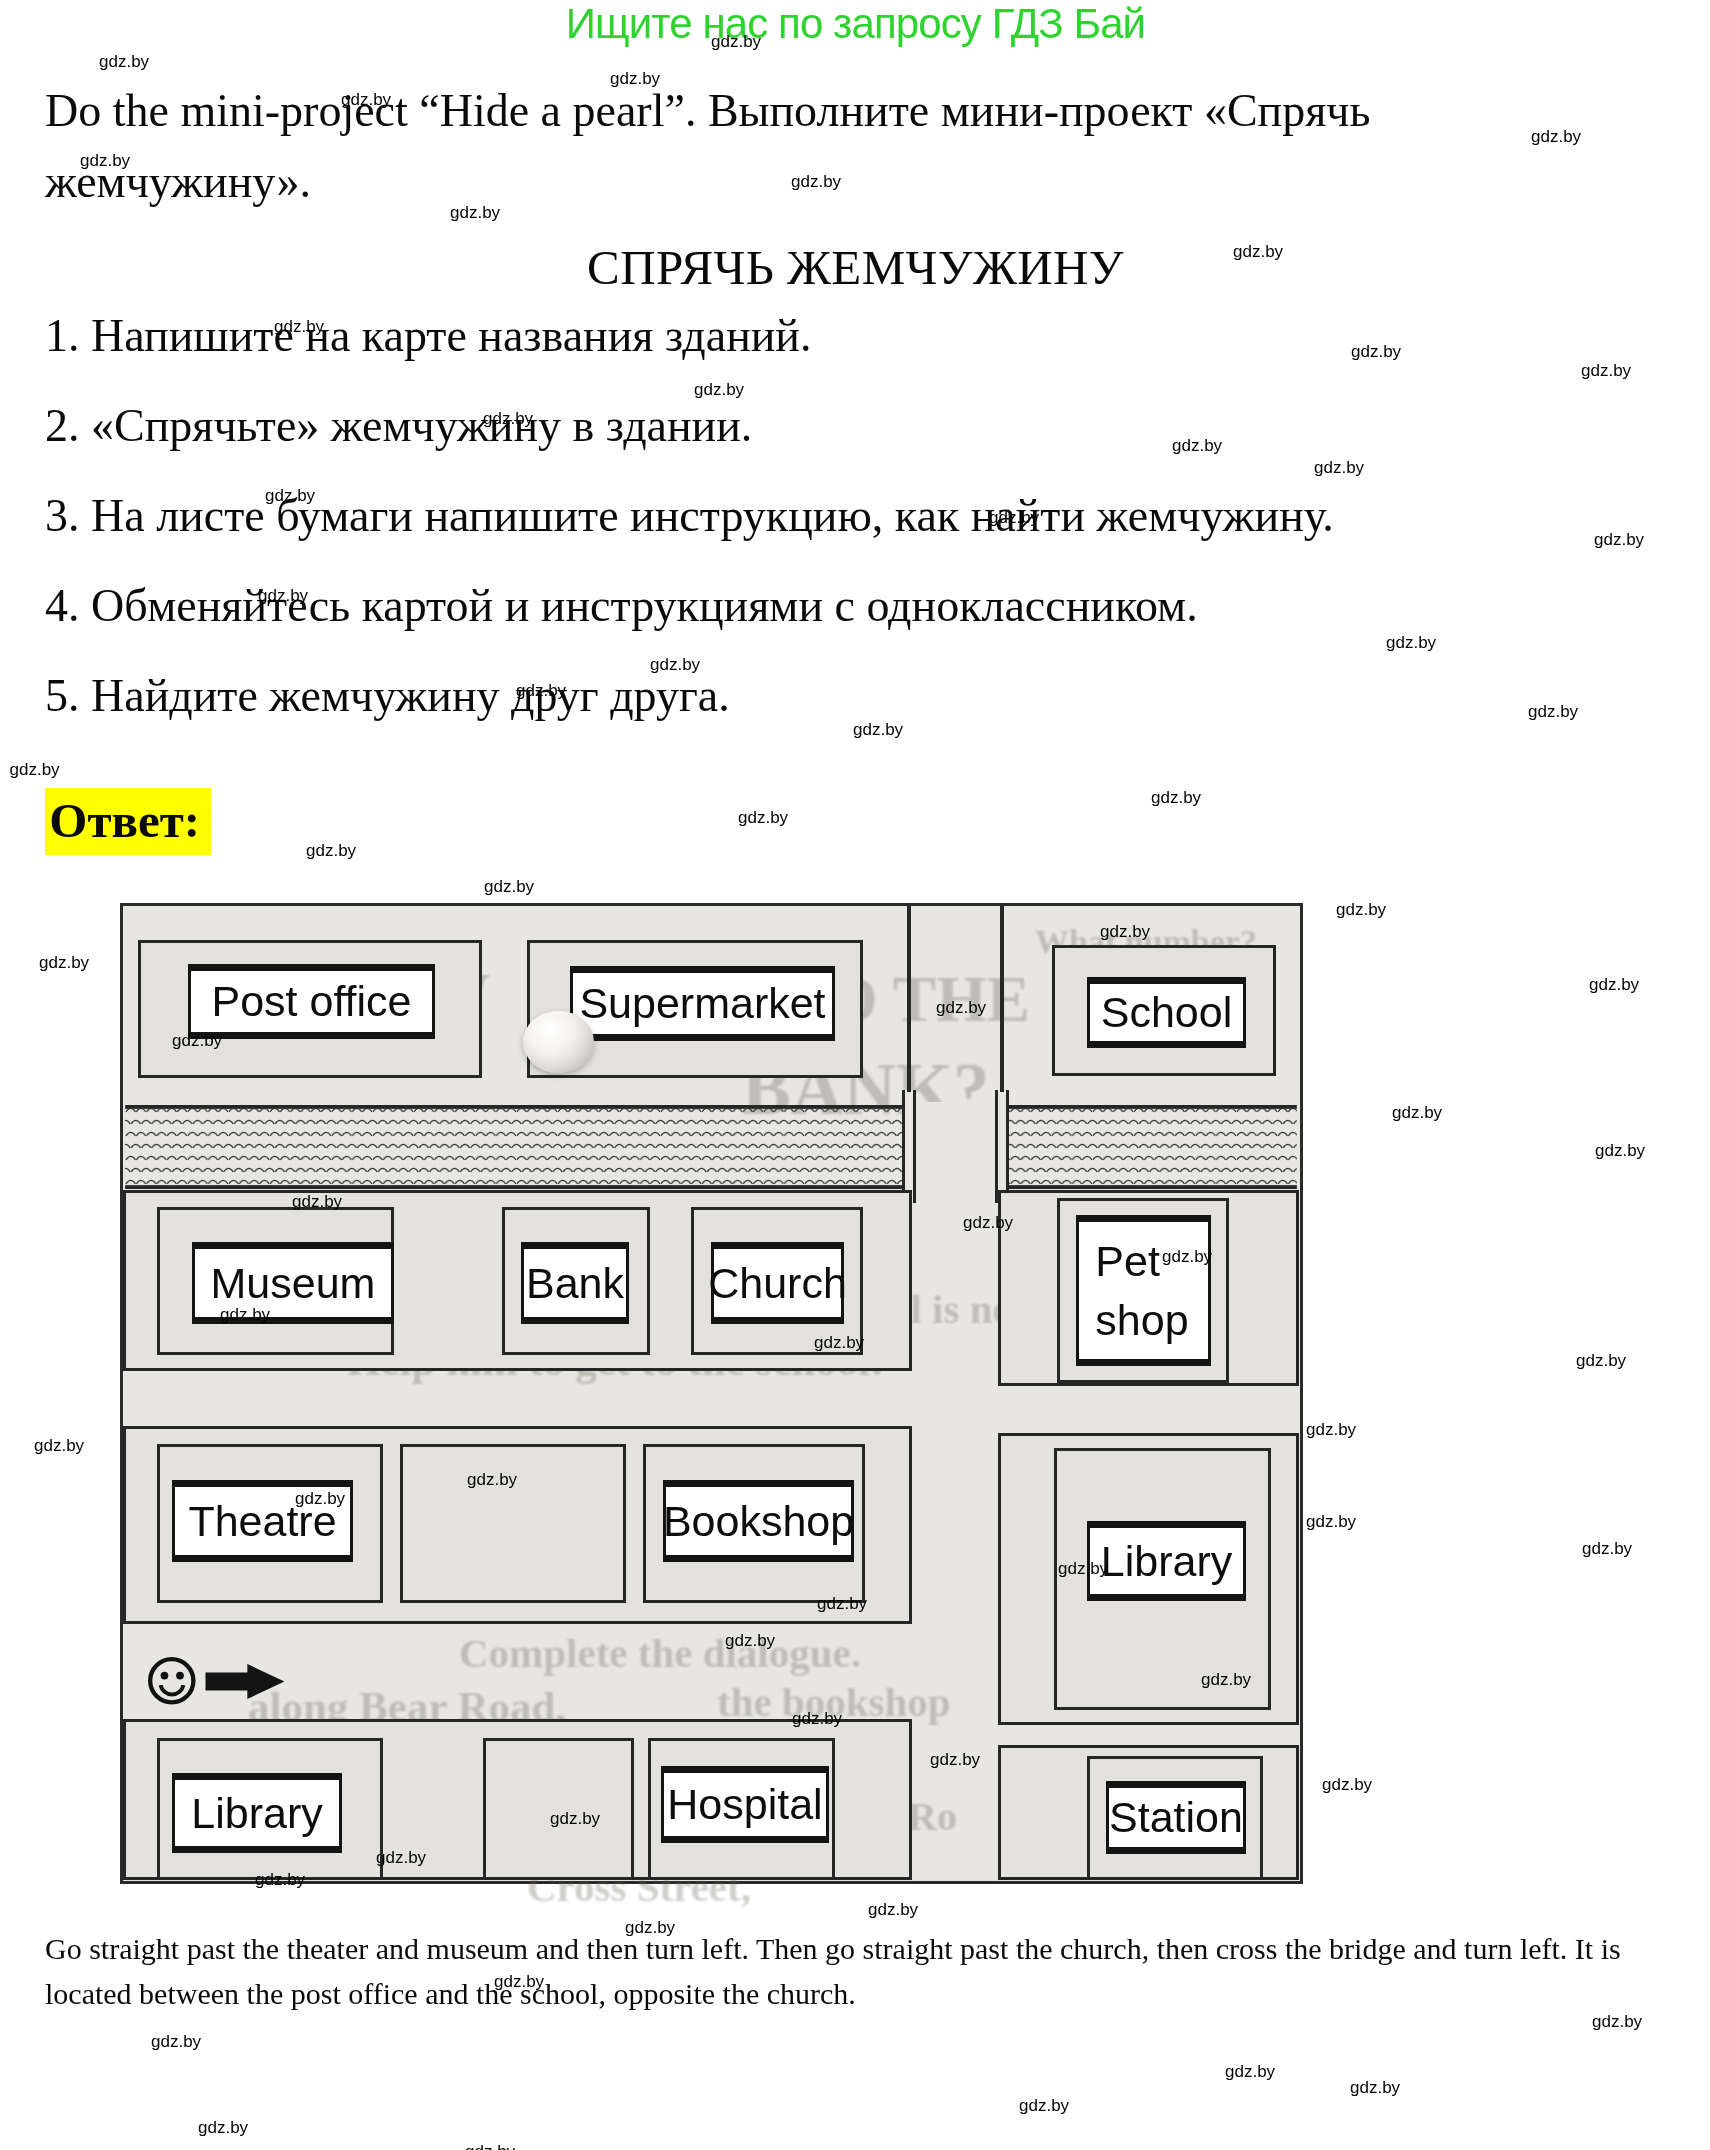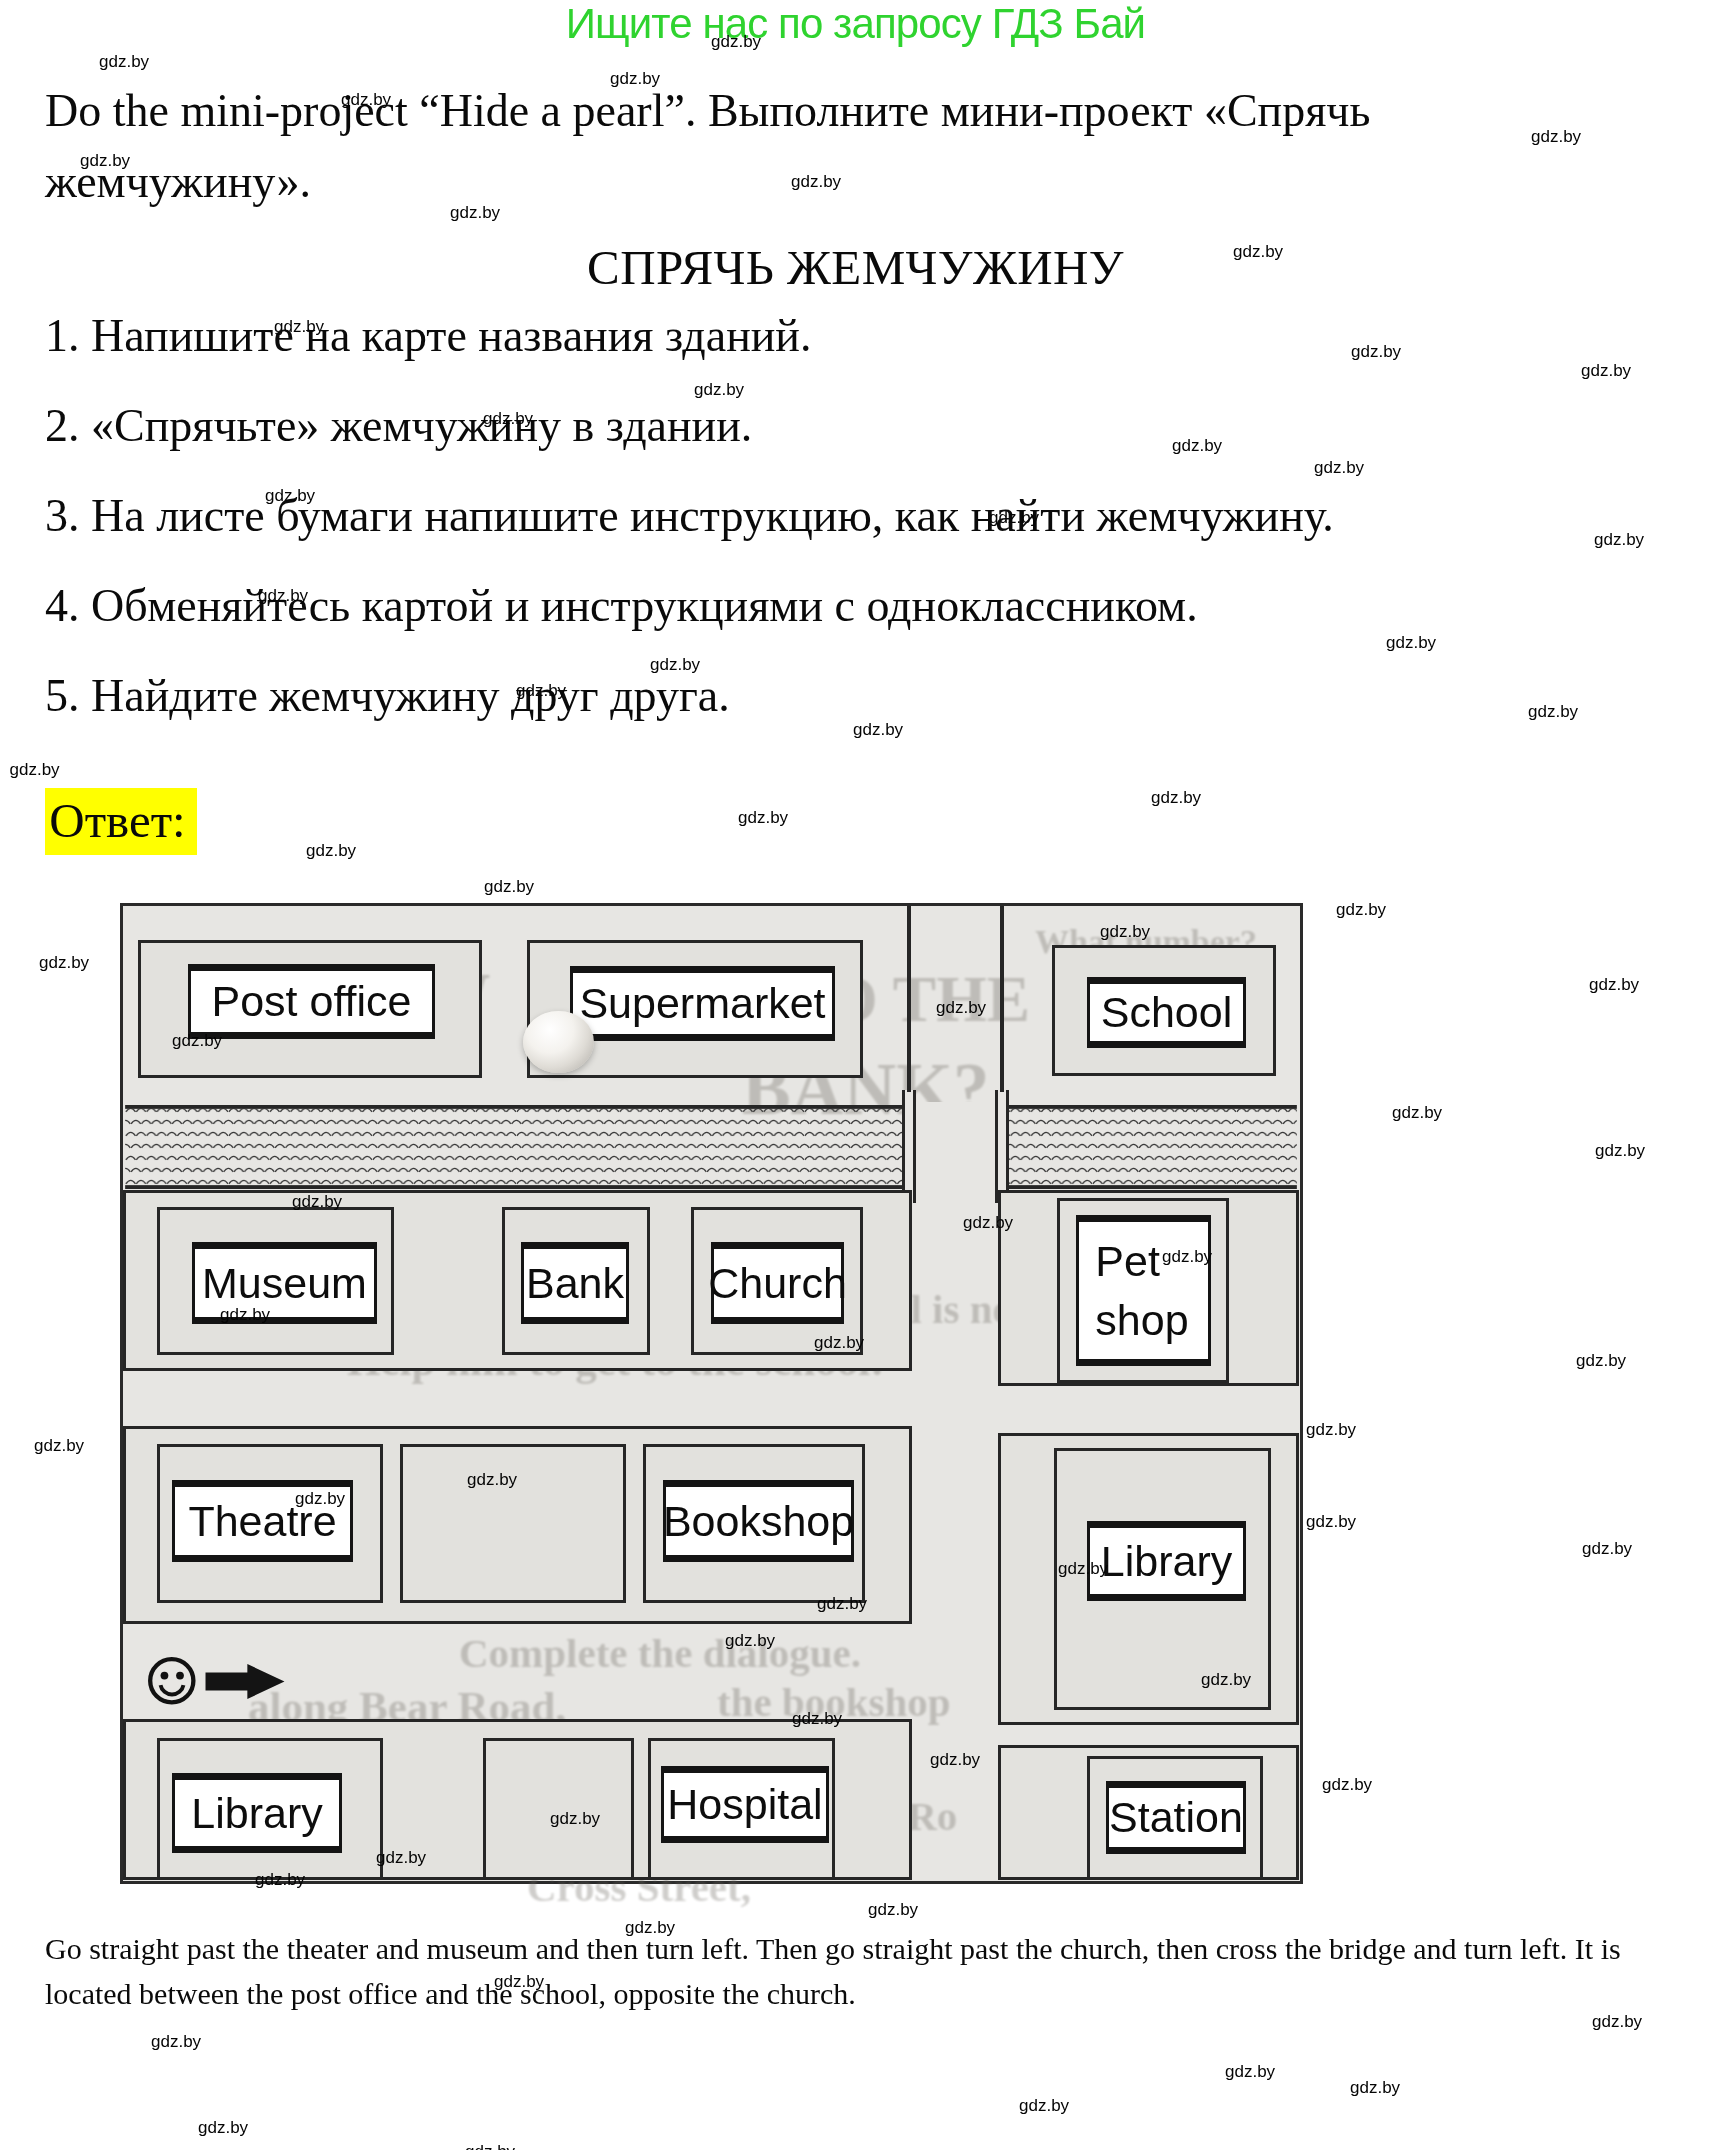--- a/index.html
+++ b/index.html
@@ -4,21 +4,21 @@
 <style>
   html,body{margin:0;padding:0;background:#ffffff;}
   body{width:1711px;height:2520px;position:relative;font-family:"Liberation Serif","DejaVu Serif",serif;color:#0a0a0a;}
   .page{position:absolute;inset:0;overflow:hidden;}
   .header{position:absolute;top:0;left:0;width:100%;text-align:center;
           font-family:"Liberation Sans","DejaVu Sans",sans-serif;font-size:42px;letter-spacing:-0.9px;}
   .intro{position:absolute;left:45px;top:75px;width:1583px;font-size:46px;line-height:1.55;margin:0;}
   .title{position:absolute;left:0;top:239px;width:1711px;text-align:center;font-size:49px;letter-spacing:0.4px;}
   .steps{position:absolute;left:45px;top:311px;width:1617px;list-style:none;margin:0;padding:0;}
   .steps li{font-size:46px;line-height:49px;margin-bottom:41px;}
-  .answer-label{position:absolute;left:45px;top:788px;font-size:49px;font-weight:normal;
+  .answer-label{position:absolute;left:45px;top:788px;font-size:49px;font-weight:bold;
                 padding:4.3px 11.2px 6px 4.3px;}
   .translation-label{position:absolute;left:45px;top:2144px;font-size:49px;font-weight:bold;}
   .answer-en{position:absolute;left:45px;top:1926px;width:1604px;font-size:30px;line-height:1.5;margin:0;}
   
   .map{position:absolute;left:120px;top:903px;width:1183px;height:981px;box-sizing:border-box;
        background:#e7e6e3;border:3.4px solid #2a2a2a;}
   .map *{box-sizing:border-box;}
   .ghost{position:absolute;font-weight:bold;color:#6b675f;opacity:.32;filter:blur(1.3px);
          white-space:nowrap;font-family:"Liberation Serif",serif;}
   .cityblock{position:absolute;border:3.4px solid #262626;background:#e3e2de;}
@@ -106,21 +106,21 @@
     <div class="bldg" style="left:404px;top:34px;width:336px;height:138px;"></div>
     <div class="plate" style="left:447px;top:60px;width:265px;height:75px;">Supermarket</div>
 
     <div class="bldg" style="left:929px;top:39px;width:224px;height:131px;"></div>
     <div class="plate" style="left:964px;top:71px;width:159px;height:71px;">School</div>
 
     <div class="pearl" style="left:400px;top:105px;width:71px;height:62px;"></div>
 
     <div class="cityblock" style="left:0;top:284px;width:789px;height:181px;"></div>
     <div class="bldg" style="left:34px;top:301px;width:237px;height:148px;"></div>
-    <div class="plate" style="left:69px;top:336px;width:185px;height:82px;text-align:right;">Museum</div>
+    <div class="plate" style="left:69px;top:336px;width:202px;height:82px;text-align:right;">Museum</div>
     <div class="bldg" style="left:379px;top:301px;width:148px;height:148px;"></div>
     <div class="plate" style="left:398px;top:336px;width:108px;height:82px;">Bank</div>
     <div class="bldg" style="left:568px;top:301px;width:172px;height:148px;"></div>
     <div class="plate" style="left:588px;top:336px;width:133px;height:82px;text-align:right;">Church</div>
 
     <div class="cityblock" style="left:875px;top:284px;width:301px;height:196px;"></div>
     <div class="bldg" style="left:934px;top:292px;width:172px;height:185px;"></div>
     <div class="plate left" style="left:953px;top:309px;width:135px;height:151px;">Pet
 shop</div>
 

